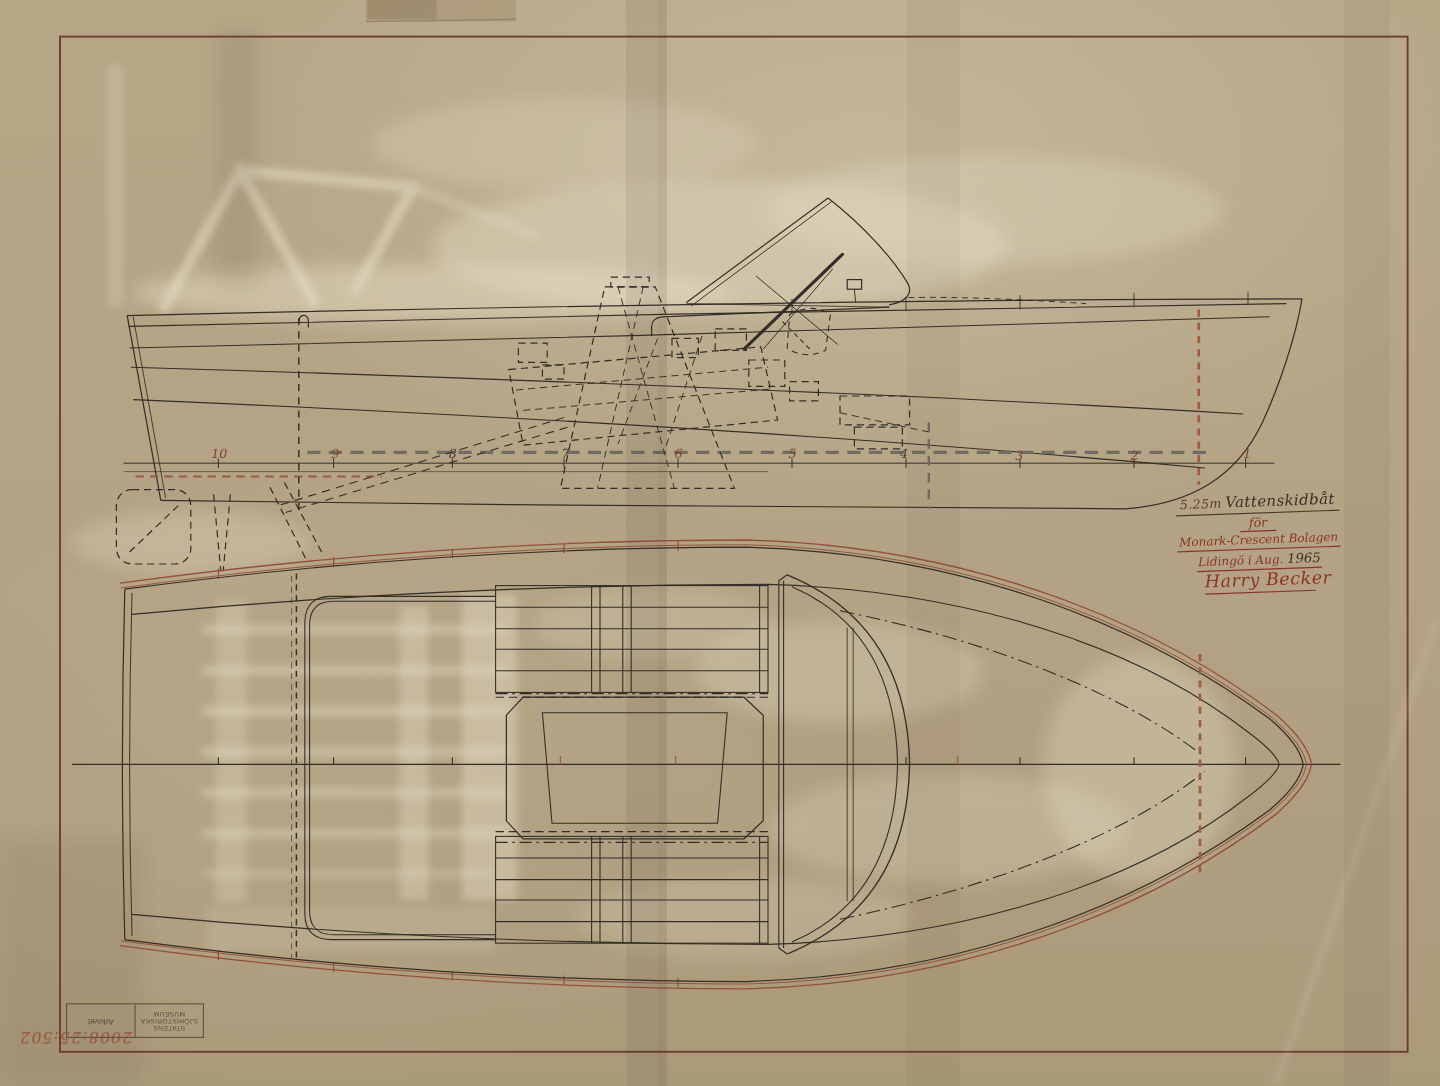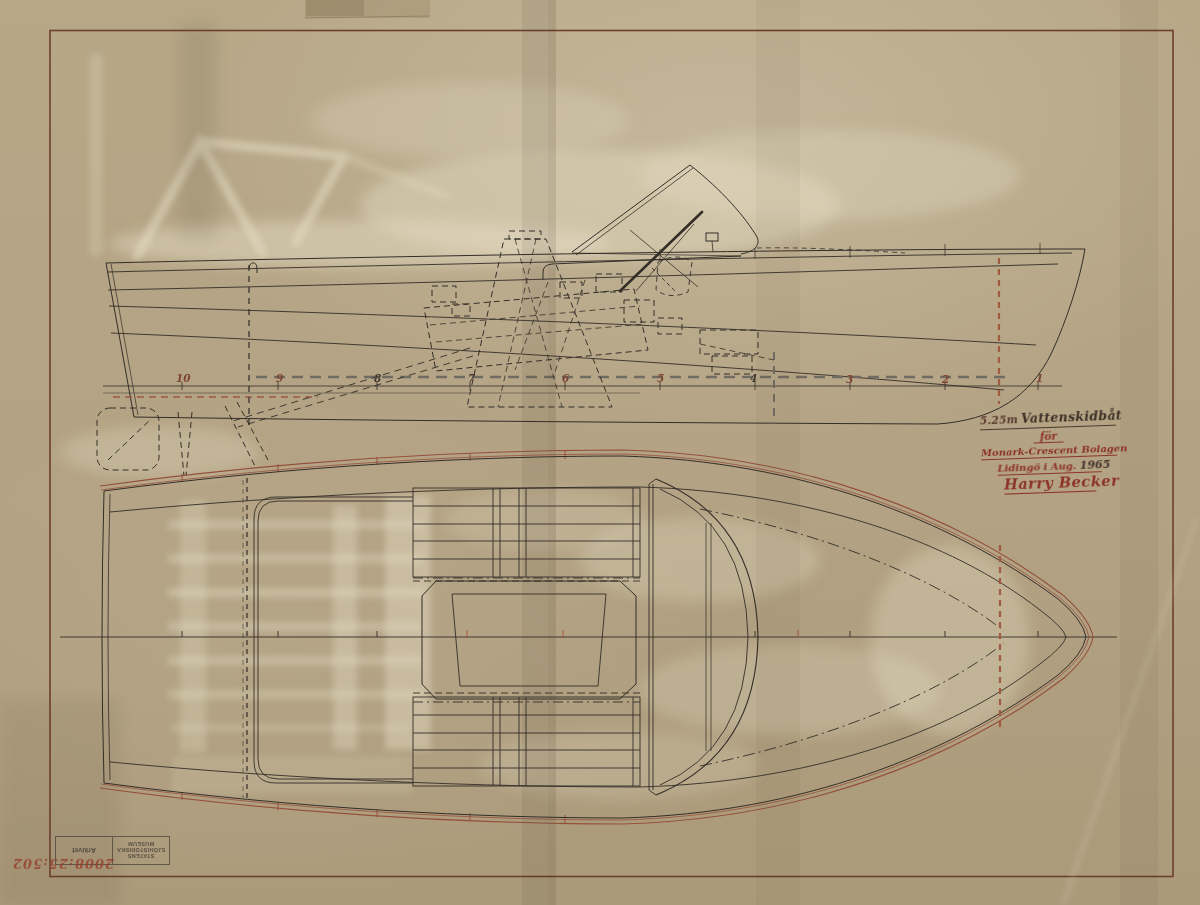--- a/index.html
+++ b/index.html
@@ -3,21 +3,20 @@
 <meta charset="utf-8">
 <style>
   html,body{margin:0;padding:0;background:#8d8070;}
   .paper{
     position:relative;width:1200px;height:905px;overflow:hidden;
     font-family:"DejaVu Serif", serif;
     background:
       radial-gradient(900px 480px at 60% 16%, rgba(219,209,185,.40), rgba(219,209,185,0) 62%),
       radial-gradient(760px 420px at 22% 72%, rgba(199,187,160,.22), rgba(199,187,160,0) 60%),
       linear-gradient(180deg,#b7a787 0%,#b3a283 55%,#ab9a7a 100%);
-    font-weight: bold;
   }
   svg{position:absolute;left:0;top:0;}
   
   .title-block{
     position:absolute;left:981px;top:412px;width:136px;
     transform:rotate(-2deg);color:#8c3328;text-align:center;line-height:1;
   }
   .title-block .ln{font-style:italic;}
   .tl1{font-size:12.5px;color:#3b3026;border-bottom:1px solid #4a382c;
        padding-bottom:2px;margin-bottom:3px;white-space:nowrap;letter-spacing:.3px;}

